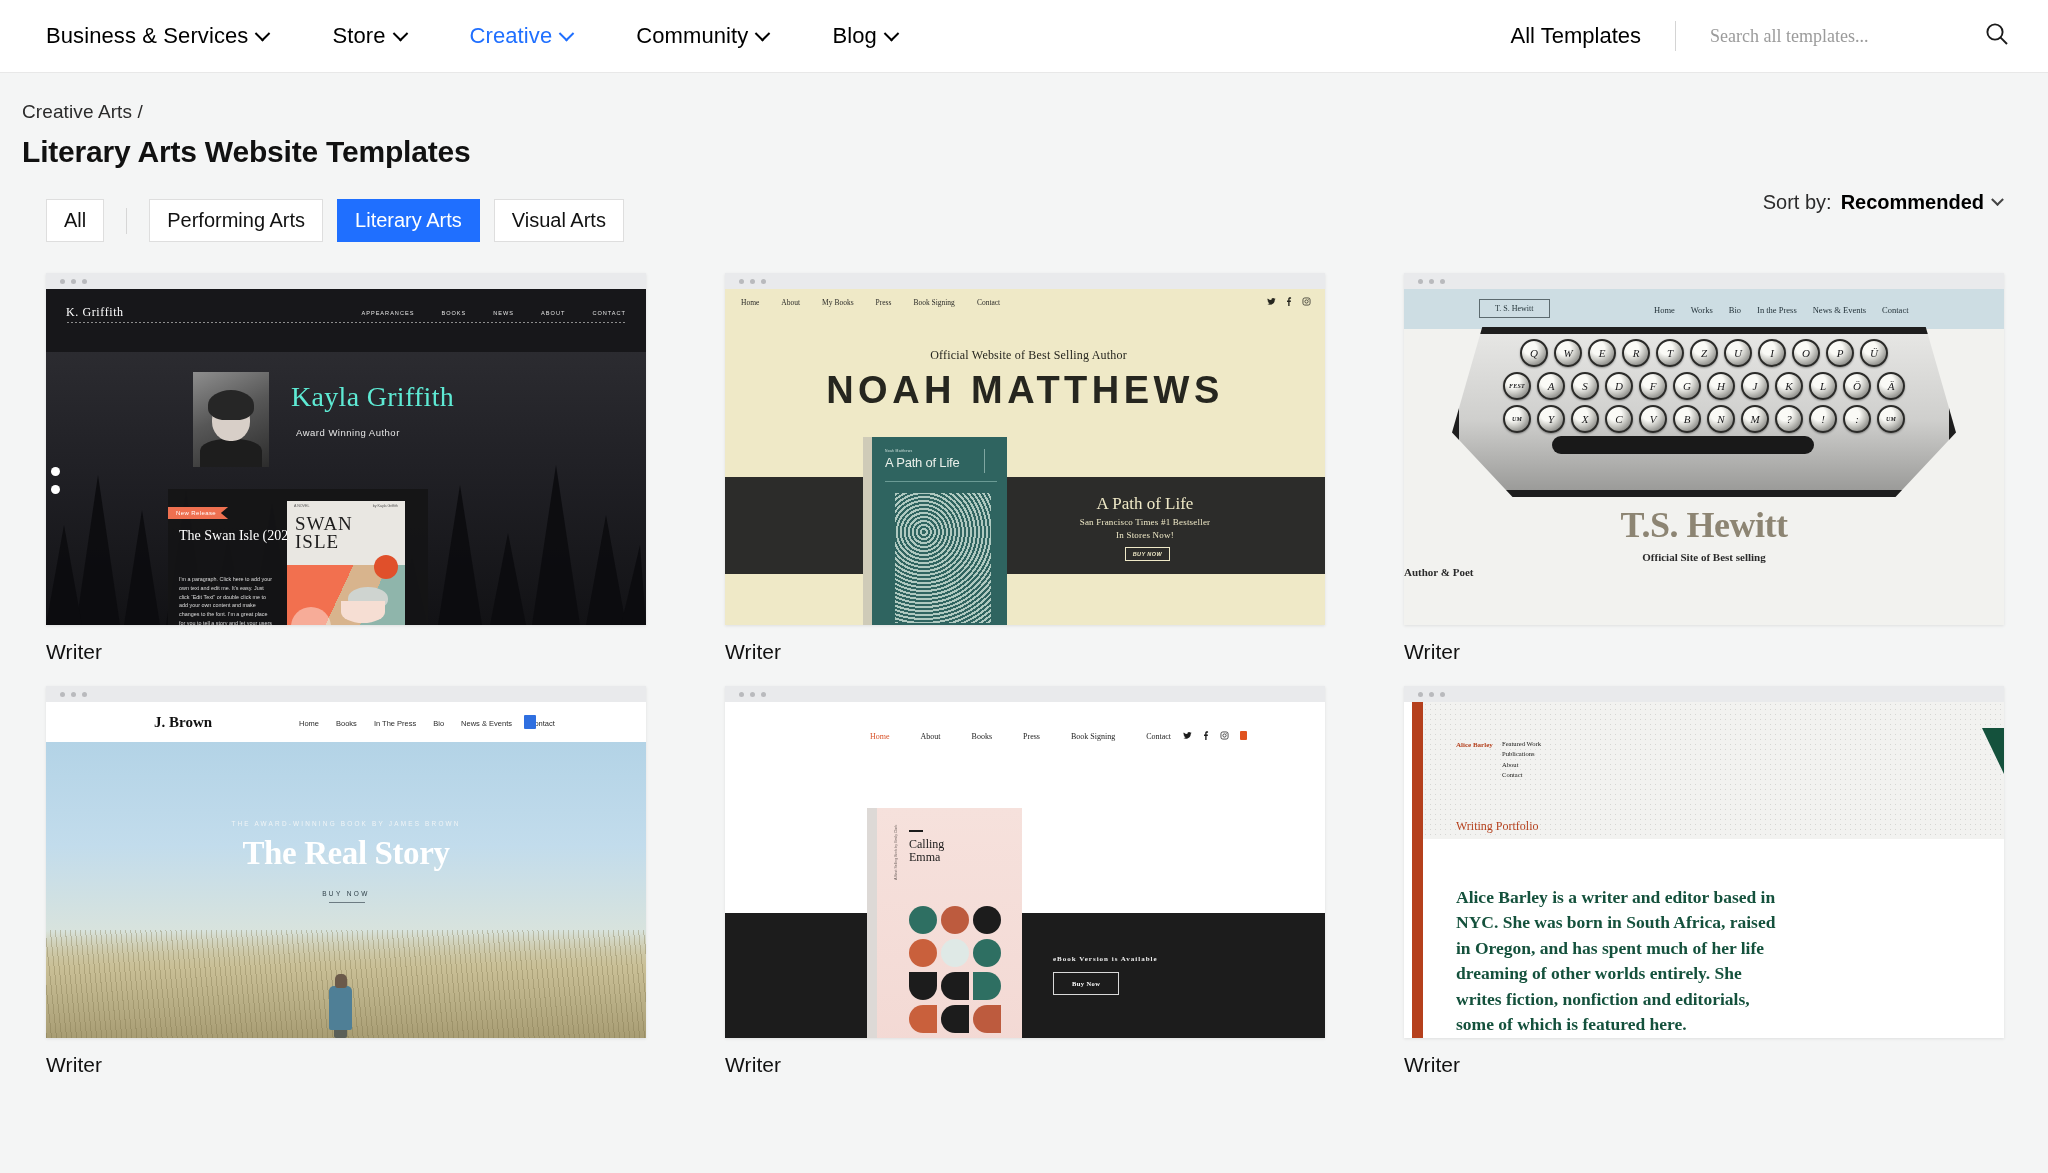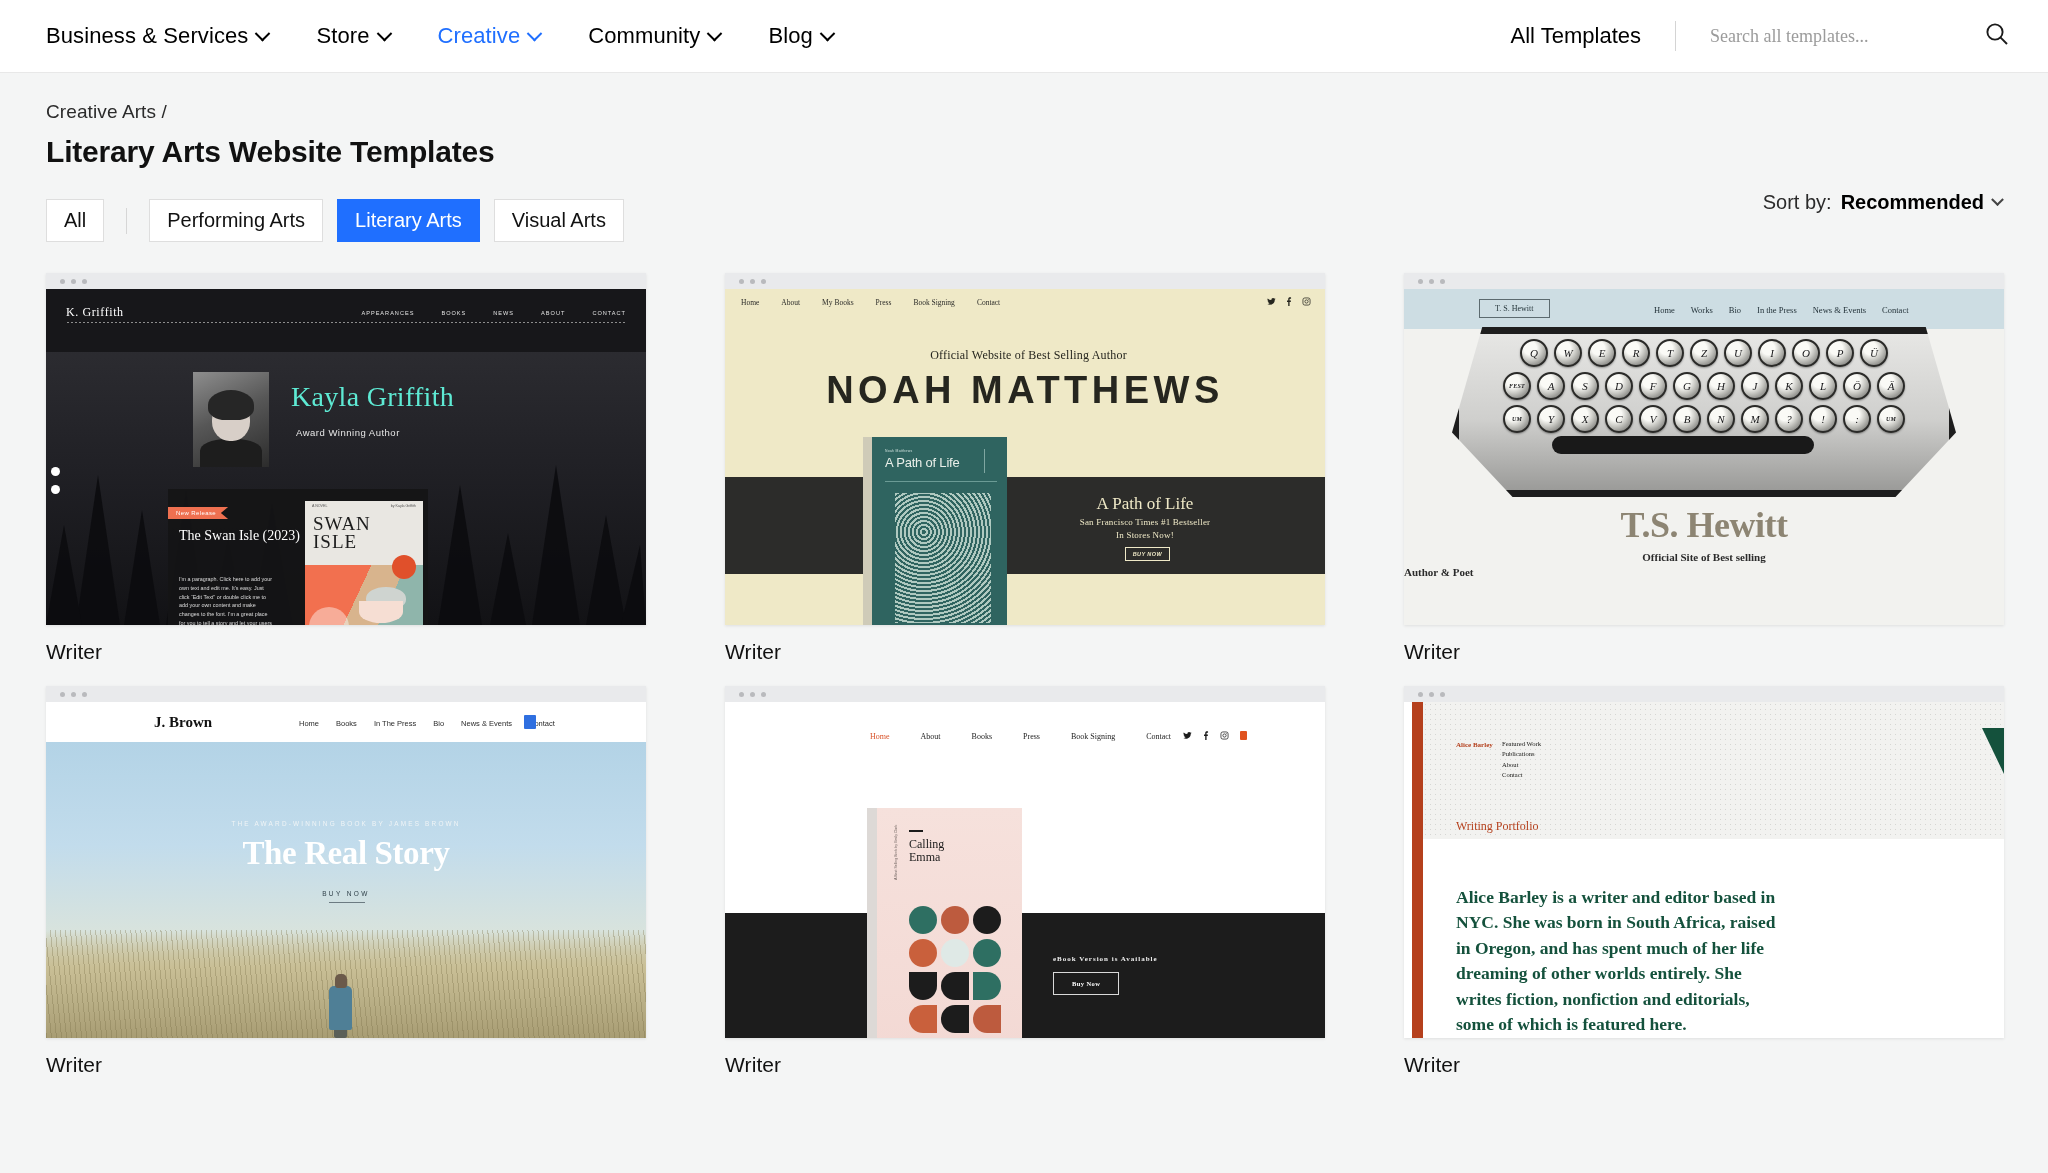--- a/index.html
+++ b/index.html
@@ -13,21 +13,21 @@
 
   
   .topbar {
     height: 73px;
     background: #ffffff;
     display: flex;
     align-items: center;
     border-bottom: 1px solid #e8e8e8;
     position: relative;
   }
-  .nav-left { display: flex; align-items: center; padding-left: 46px; gap: 48px; }
+  .nav-left { display: flex; align-items: center; padding-left: 46px; gap: 64px; }
   .nav-item {
     display: flex; align-items: center; gap: 9px;
     font-size: 22px; color: #000; cursor: pointer; letter-spacing: 0.1px;
   }
   .nav-item.active { color: #1f6fff; }
   .chev {
     display: inline-block; width: 11px; height: 11px;
     border-right: 2px solid currentColor; border-bottom: 2px solid currentColor;
     transform: rotate(45deg) translate(-2px,-2px);
   }
@@ -39,21 +39,21 @@
   .search-wrap { display: flex; align-items: center; width: 300px; }
   .search-input {
     border: 0; outline: 0; font-size: 18px; color: #000000;
     font-family: Liberation Serif, serif; background: transparent;
     width: 270px;
   }
   .search-input::placeholder { color: #9b9b9b; }
   .search-icon { margin-left: 10px; cursor: pointer; }
 
   
-  .page-head { padding: 28px 46px 0 46px; position: relative; }
+  .page-head { padding: 28px 46px 0 22px; position: relative; }
   .breadcrumb { font-size: 19px; color: #2b2b2b; letter-spacing: 0.1px; }
   .page-title {
     font-size: 30px; font-weight: bold; letter-spacing: -0.2px; margin-top: 12px; color: #111;
   }
   .sortby {
     position: absolute; right: 46px; top: 118px;
     font-size: 20px; color: #2b2b2b; display: flex; align-items: center; gap: 9px;
     cursor: pointer;
   }
   .sortby b { font-weight: bold; color: #000; }
@@ -155,21 +155,21 @@
   }
   .c1 .ptitle {
     position:absolute; left:11px; top:38px; color:#fff; font-family:"Liberation Serif",serif;
     font-size:14px; line-height:1.26;
   }
   .c1 .pbody {
     position:absolute; left:11px; top:86px; width:96px; color:#dcdcdc; font-size:5.4px;
     line-height:1.62;
   }
   .c1 .bookwrap {
-    position:absolute; right:5px; top:12px; width:118px; height:150px; background:#e9e7e2;
+    position:absolute; right:23px; top:12px; width:118px; height:150px; background:#e9e7e2;
     overflow:hidden;
   }
   .c1 .bk-top { position:absolute;top:0;left:0;right:0;height:8px; }
   .c1 .bk-top span { position:absolute; top:3px; font-size:3.6px; color:#555; }
   .c1 .bk-title {
     position:absolute; left:8px; top:14px; font-family:"Liberation Serif",serif; color:#1d1d1d;
     font-size:19px; line-height:.96; letter-spacing:1px;
   }
   .c1 .bk-art {
     position:absolute; left:0; right:0; bottom:0; height:86px;

